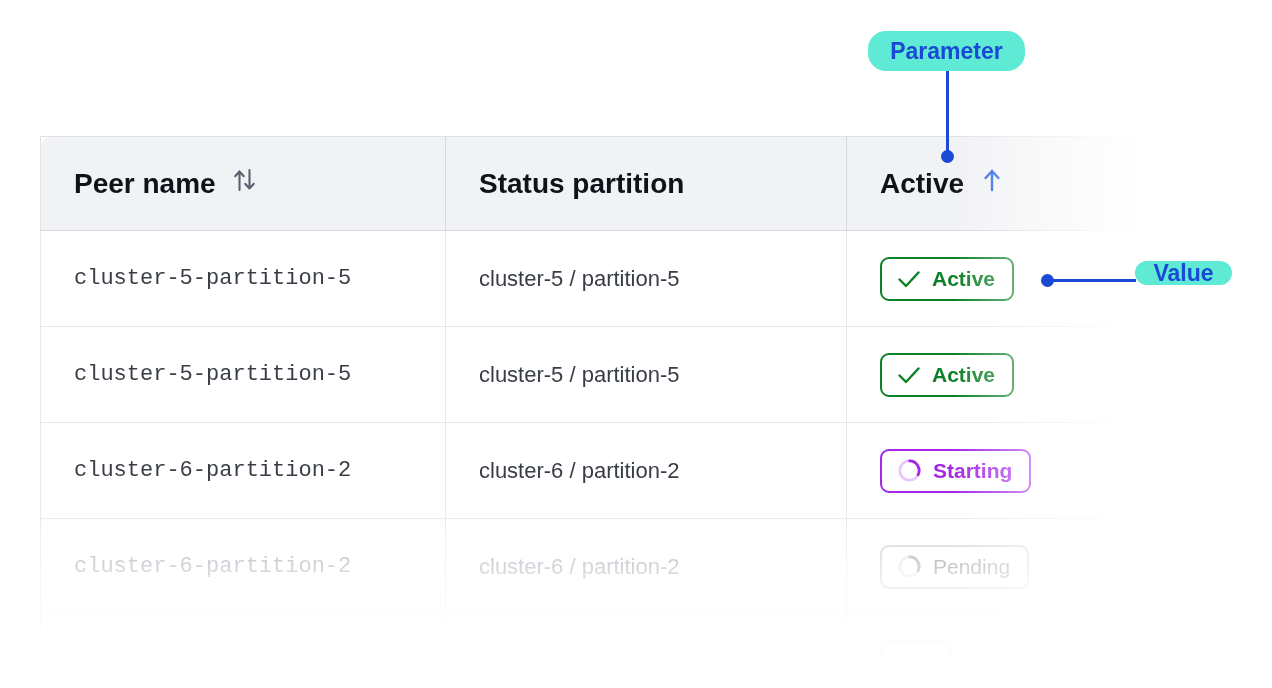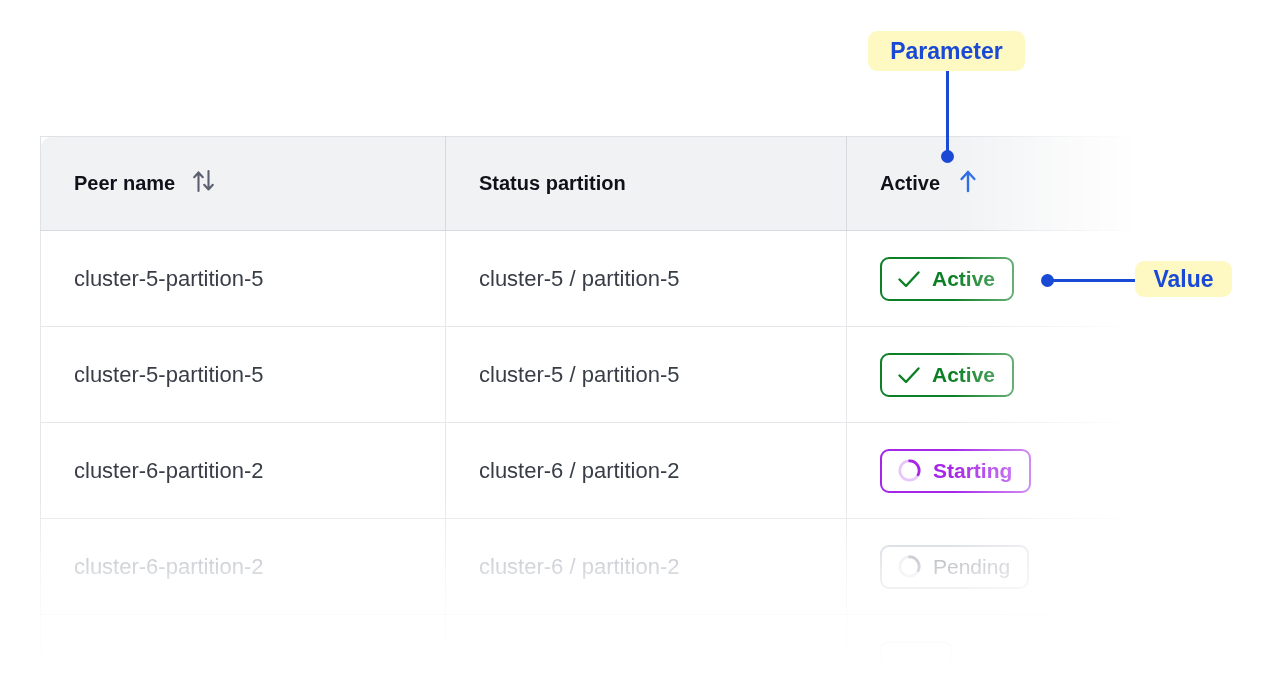--- a/index.html
+++ b/index.html
@@ -52,21 +52,21 @@
     pointer-events: none;
     z-index: 6;
   }
 
   
   thead th {
     background: #f1f2f4;
     height: 94px;
     padding: 0 16px 0 33px;
     text-align: center;
-    font-size: 20px;
+    font-size: 28px;
     font-weight: bold;
     color: #10121a;
     border-bottom: 1px solid #d7d9de;
     border-right: 1px solid #d7d9de;
     vertical-align: middle;
     box-sizing: border-box;
     position: relative;
   }
   thead th:last-child { border-right: none; }
   thead th:first-child {
@@ -91,21 +91,21 @@
     color: #383d47;
     border-bottom: 1px solid #e6e7ea;
     border-right: 1px solid #e6e7ea;
     border-left: none;
     vertical-align: middle;
     box-sizing: border-box;
     background: #ffffff;
     white-space: nowrap;
   }
   tbody td:last-child { border-right: none; }
-  tbody td:first-child { border-left: 1px solid #e6e7ea; }
+  tbody td:first-child { border-left: 1px solid #e6e7ea; font-family: Liberation Mono, monospace; }
   tbody td.status-cell { padding-left: 33px; }
 
   tbody tr.dim td { color: #9aa0ab; }
 
   
   .badge {
     display: inline-flex;
     align-items: center;
     gap: 11px;
     height: 44px;
@@ -127,42 +127,42 @@
   .check-icon { display: block; }
 
   .spinner {
     width: 25px; height: 25px;
     display: block;
   }
 
   
   .callout {
     position: absolute;
-    background: #fef9c3;
+    background: #5eead4;
     color: #1a49d6;
     font-size: 23px;
     font-weight: bold;
-    border-radius: 9px;
+    border-radius: 18px;
     display: flex;
     align-items: center;
     justify-content: center;
     box-sizing: border-box;
     z-index: 20;
   }
   #callout-parameter {
     left: 868px;
     top: 31px;
     width: 157px;
     height: 40px;
   }
   #callout-value {
     left: 1135px;
     top: 261px;
     width: 97px;
-    height: 36px;
+    height: 24px;
   }
 
   .anno-line {
     position: absolute;
     background: #1a49d6;
     z-index: 19;
   }
   #line-parameter {
     left: 946px;
     top: 71px;

